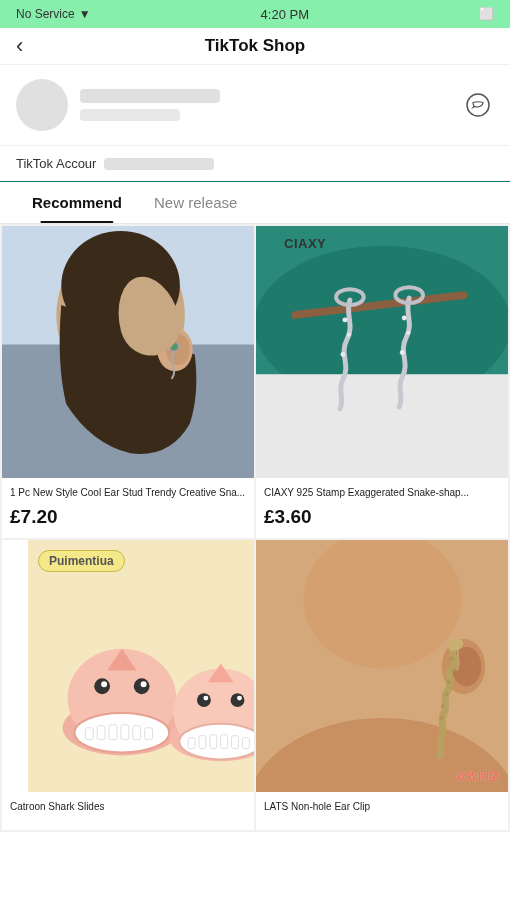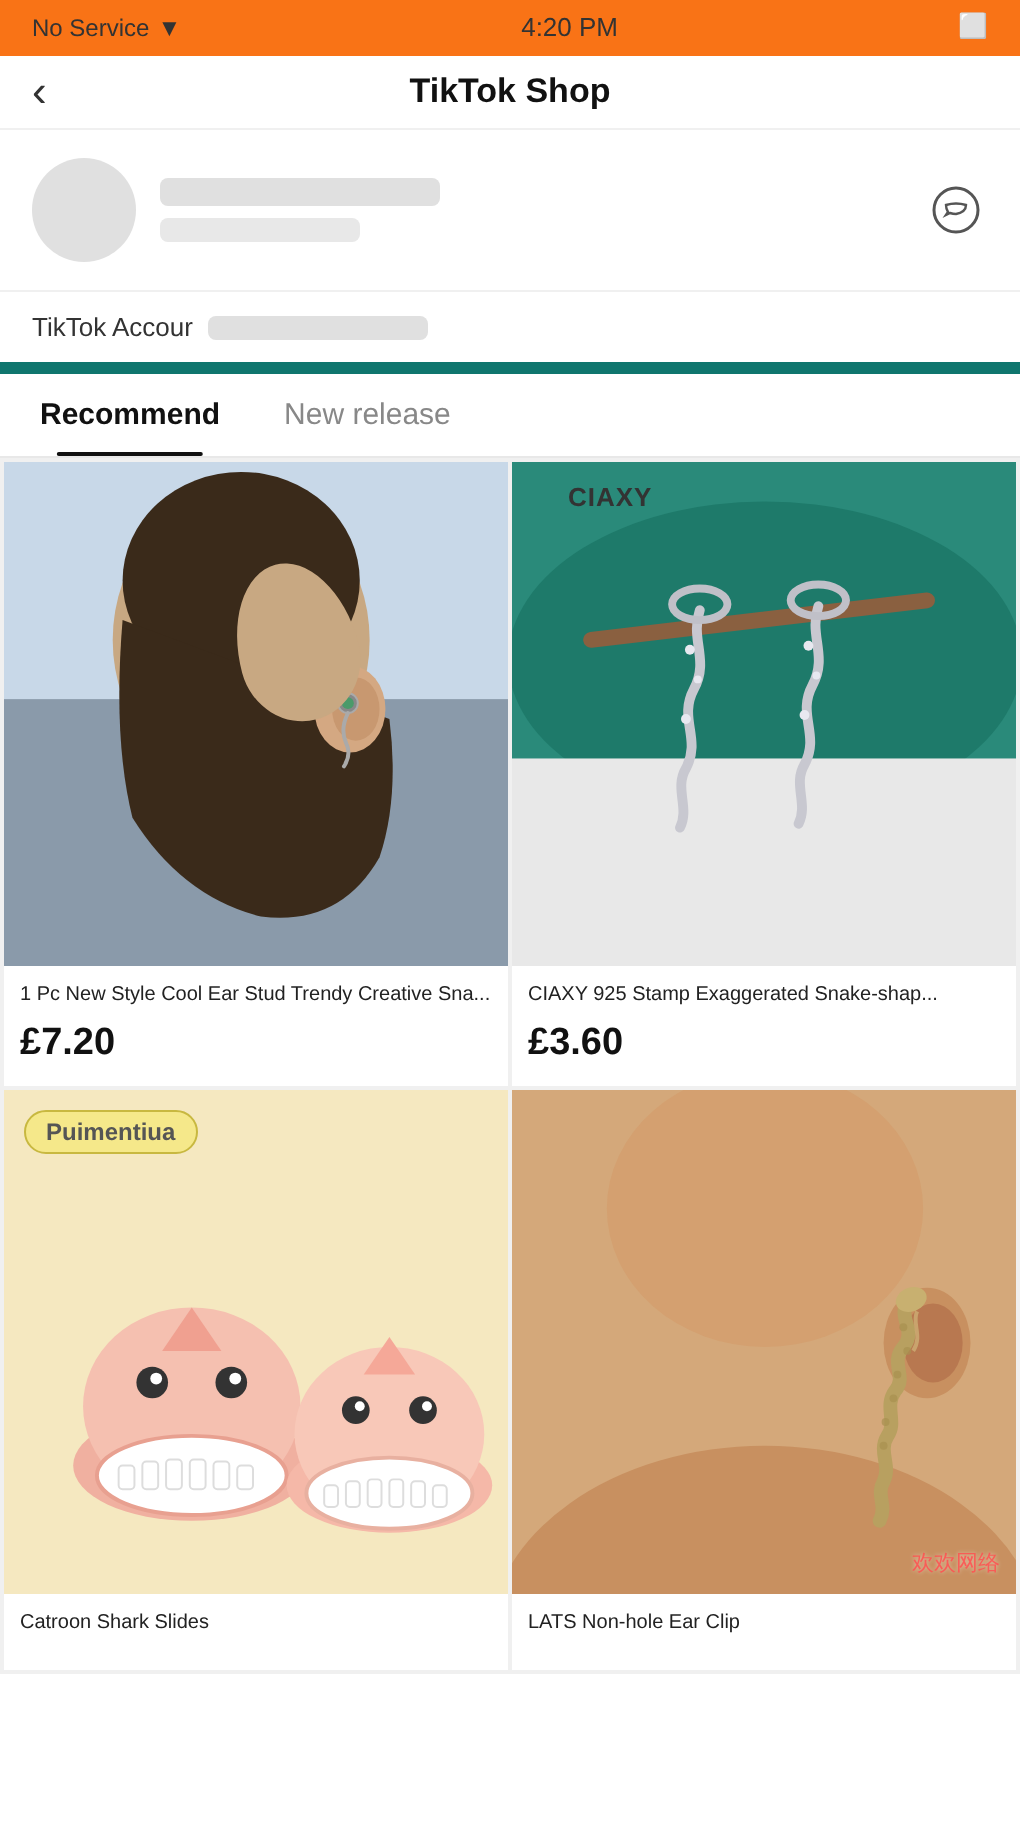--- a/index.html
+++ b/index.html
@@ -9,23 +9,24 @@
       min-height: 923px;
       background: #fff;
       font-family: -apple-system, BlinkMacSystemFont, "Helvetica Neue", Arial, sans-serif;
       overflow-x: hidden;
     }
 
     
     .status-bar {
       display: flex;
       justify-content: space-between;
+      align-items: center;
       padding: 6px 16px;
       height: 28px;
-      background: #f97316;
+      background: #86efac;
     }
     .status-left { font-size: 12px; color: #333; display: flex; align-items: center; gap: 4px; }
     .status-center { font-size: 13px; font-weight: 400; color: #333; }
     .status-right { font-size: 12px; color: #333; }
 
     
     .nav-bar {
       display: flex;
       align-items: center;
       justify-content: center;
@@ -89,42 +90,42 @@
       font-size: 22px;
       cursor: pointer;
     }
 
     
     .account-row {
       display: flex;
       align-items: center;
       padding: 10px 16px;
       border-top: 1px solid #f0f0f0;
-      border-bottom: 6px solid #0f766e;
+      border-bottom: 1px solid #0f766e;
       gap: 8px;
     }
     .account-label {
       font-size: 13px;
       color: #333;
       font-weight: 500;
     }
     .account-value-bar {
       height: 12px;
       width: 110px;
       background: #e0e0e0;
       border-radius: 4px;
     }
 
     
     .tabs-bar {
       display: flex;
       align-items: center;
       border-bottom: 1px solid #e8e8e8;
       background: #fff;
-      padding: 0 4px;
+      padding: 0 16px;
     }
     .tab-item {
       padding: 12px 16px;
       font-size: 15px;
       color: #888;
       cursor: pointer;
       position: relative;
       white-space: nowrap;
     }
     .tab-item.active {
@@ -209,20 +210,21 @@
       display: flex;
       align-items: center;
       justify-content: center;
     }
 
     .img-shark {
       background: linear-gradient(180deg, #f5e8c0 0%, #f0dda0 50%, #eedda0 100%);
       display: flex;
       align-items: center;
       justify-content: flex-end;
+      margin-left: 26px;
     }
 
     .img-ear-clip {
       background: linear-gradient(135deg, #d4a87a 0%, #c89060 30%, #e8d0b0 60%, #c8a882 100%);
       display: flex;
       align-items: flex-end;
       justify-content: center;
     }
 
     

